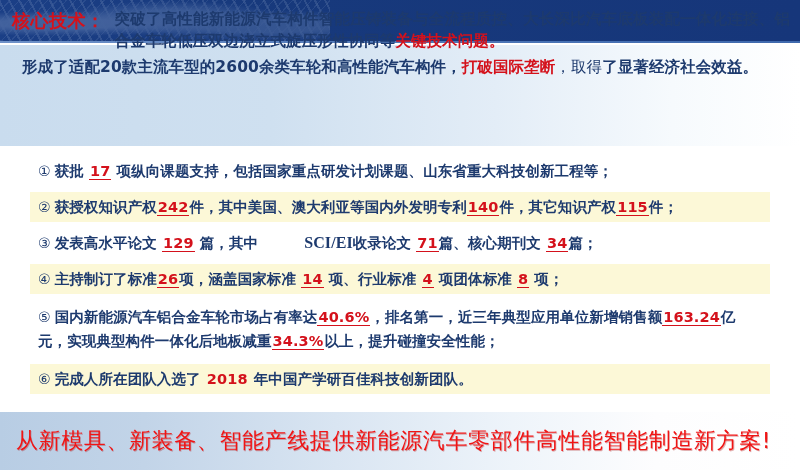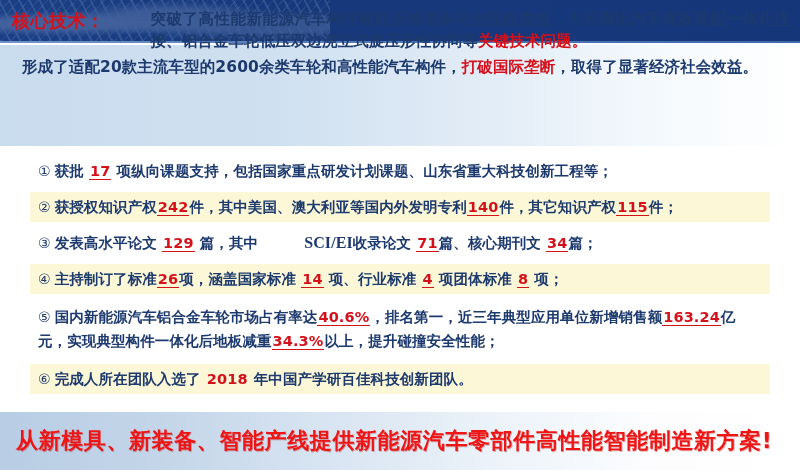--- a/index.html
+++ b/index.html
@@ -76,21 +76,20 @@
     left: 0;
     top: 45px;
     width: 800px;
     height: 101px;
     background: linear-gradient(90deg, #c9dcee 0%, #cfe0f0 34%, #e3edf7 62%, #f6fafd 84%, #ffffff 100%);
   }
   .intro-row {
     position: absolute;
     display: flex;
     align-items: flex-start;
-    gap: 36px;
   }
   .intro-row-tech { left: 12px; top: 8px; width: 778px; }
   .intro-row-result { left: 12px; top: 56px; width: 778px; }
 
   .intro-label {
     flex: 0 0 auto;
     color: #d4111b;
     font-size: 18px;
     font-weight: bold;
     letter-spacing: 0.5px;
@@ -106,21 +105,21 @@
     line-height: 22px;
     letter-spacing: 0.1px;
     text-align: justify;
   }
   .intro-text .em-red {
     color: #d4111b;
     font-weight: bold;
     margin-top: 20px;
   }
   .intro-text .plain {
-    font-weight: bold;
+    font-weight: normal;
   }
 
   
   .list-area {
     position: absolute;
     left: 0;
     top: 152px;
     width: 716px;
     height: 252px;
   }
@@ -174,21 +173,21 @@
   }
   .footer-text {
     position: absolute;
     left: 16px;
     top: 412px;
     width: 780px;
     height: 58px;
     line-height: 58px;
     color: #f01414;
     font-size: 22px;
-    font-weight: bold;
+    font-weight: normal;
     letter-spacing: 0.6px;
     white-space: nowrap;
     text-shadow: 0.8px 0.8px 0 rgba(160,0,0,0.30);
   }
 </style>
 </head>
 <body>
 
 <div class="slide">
 

